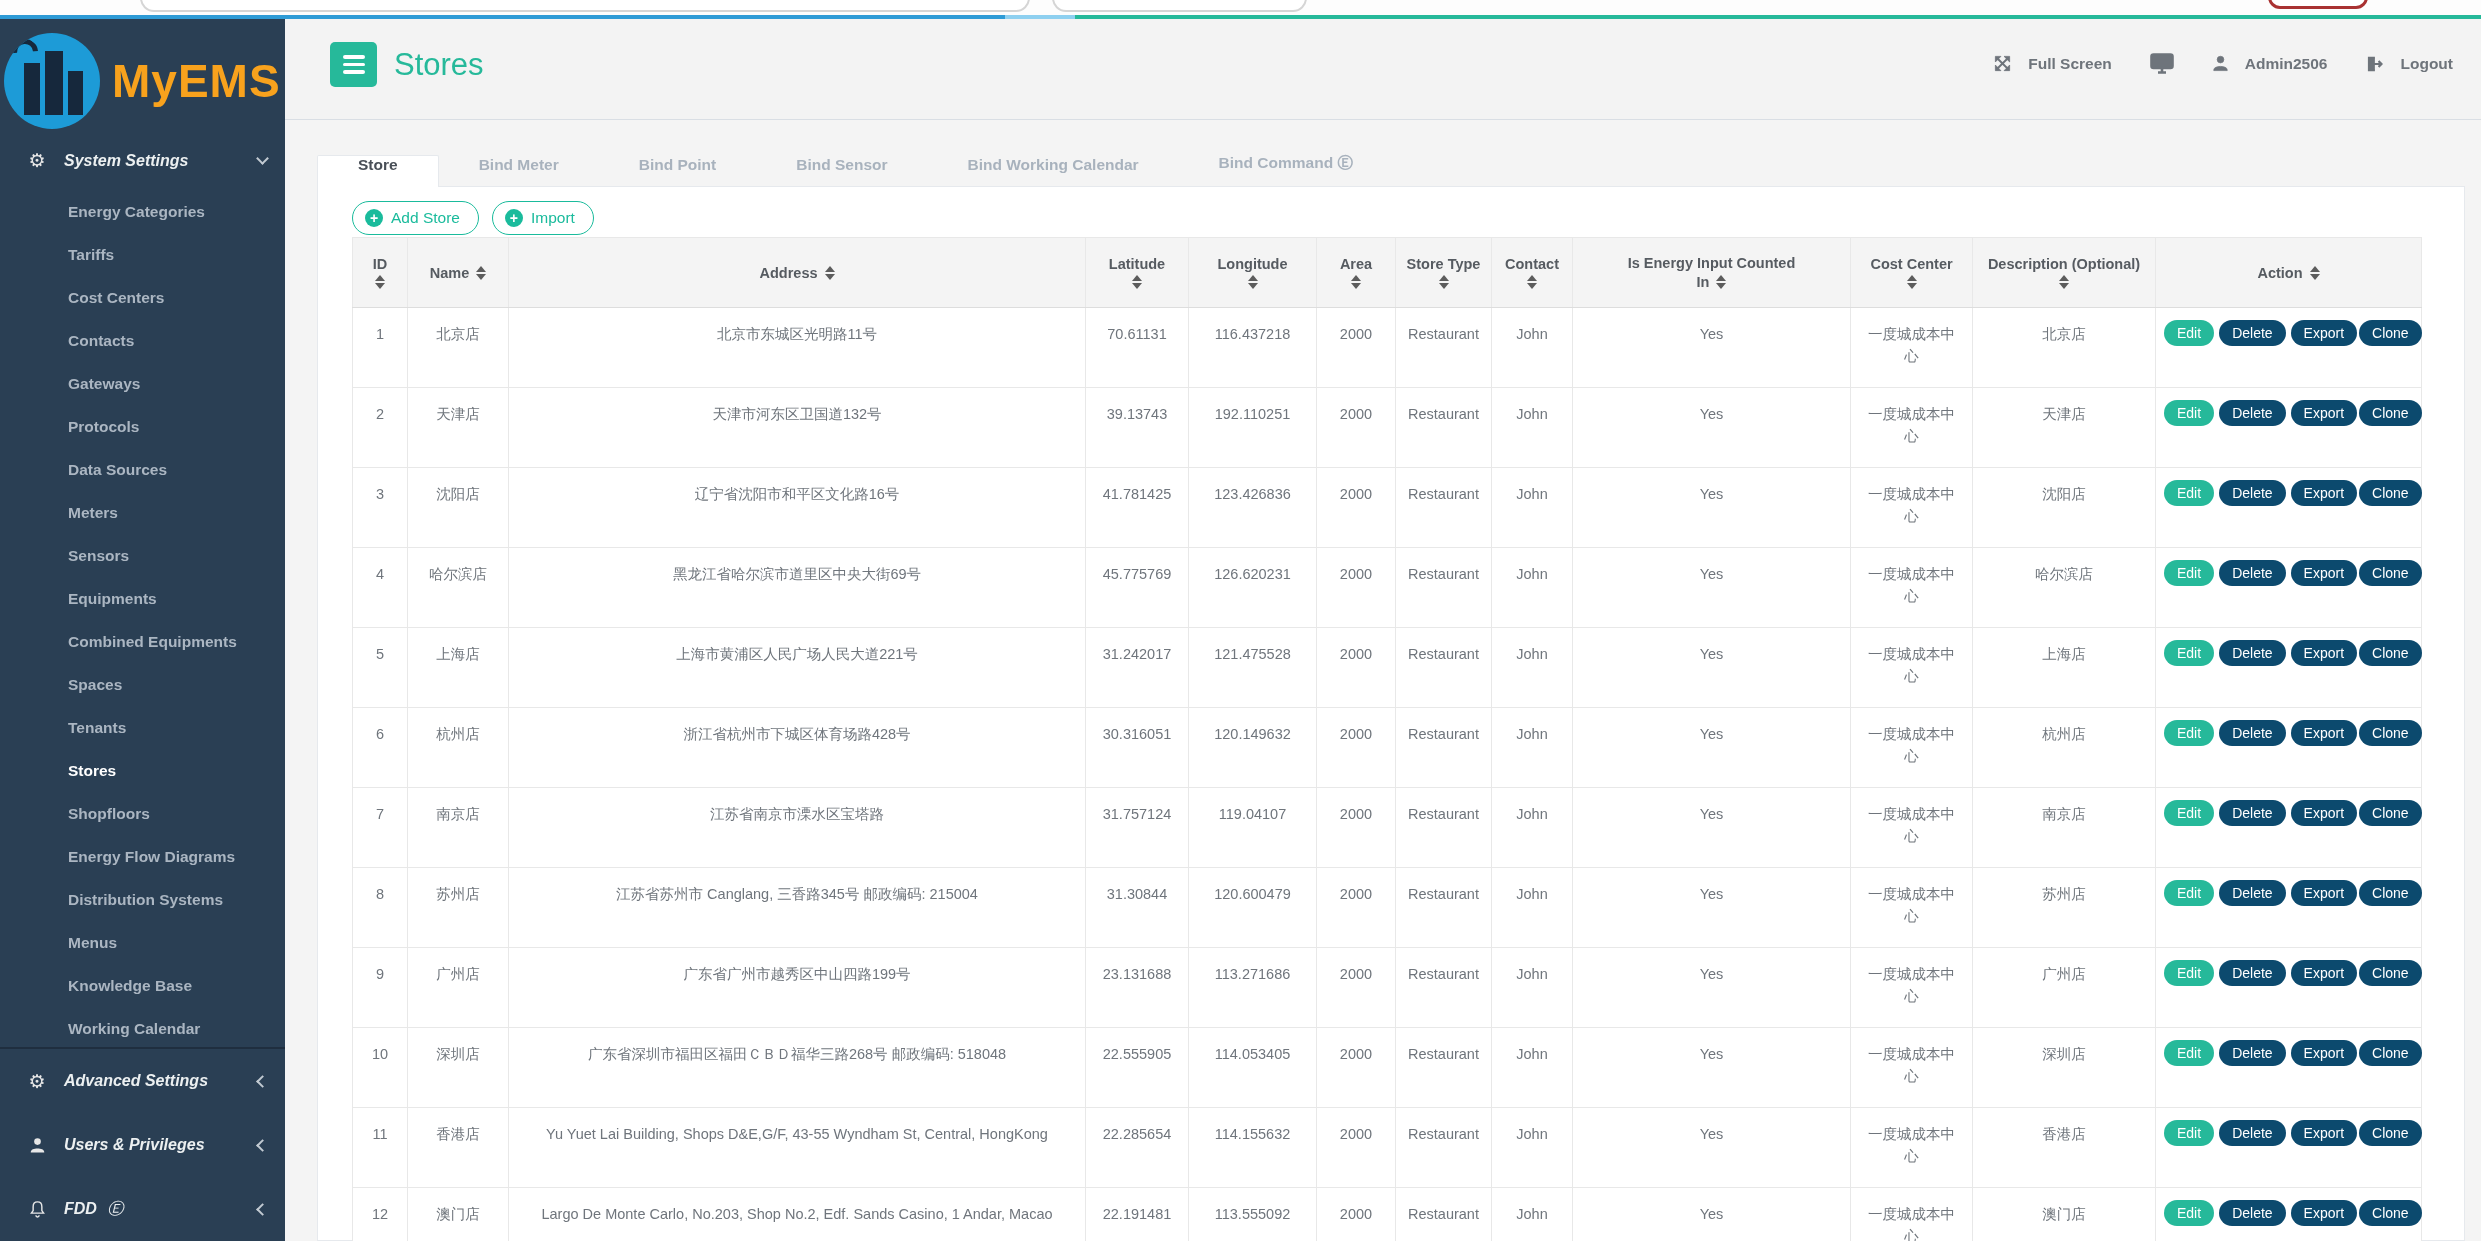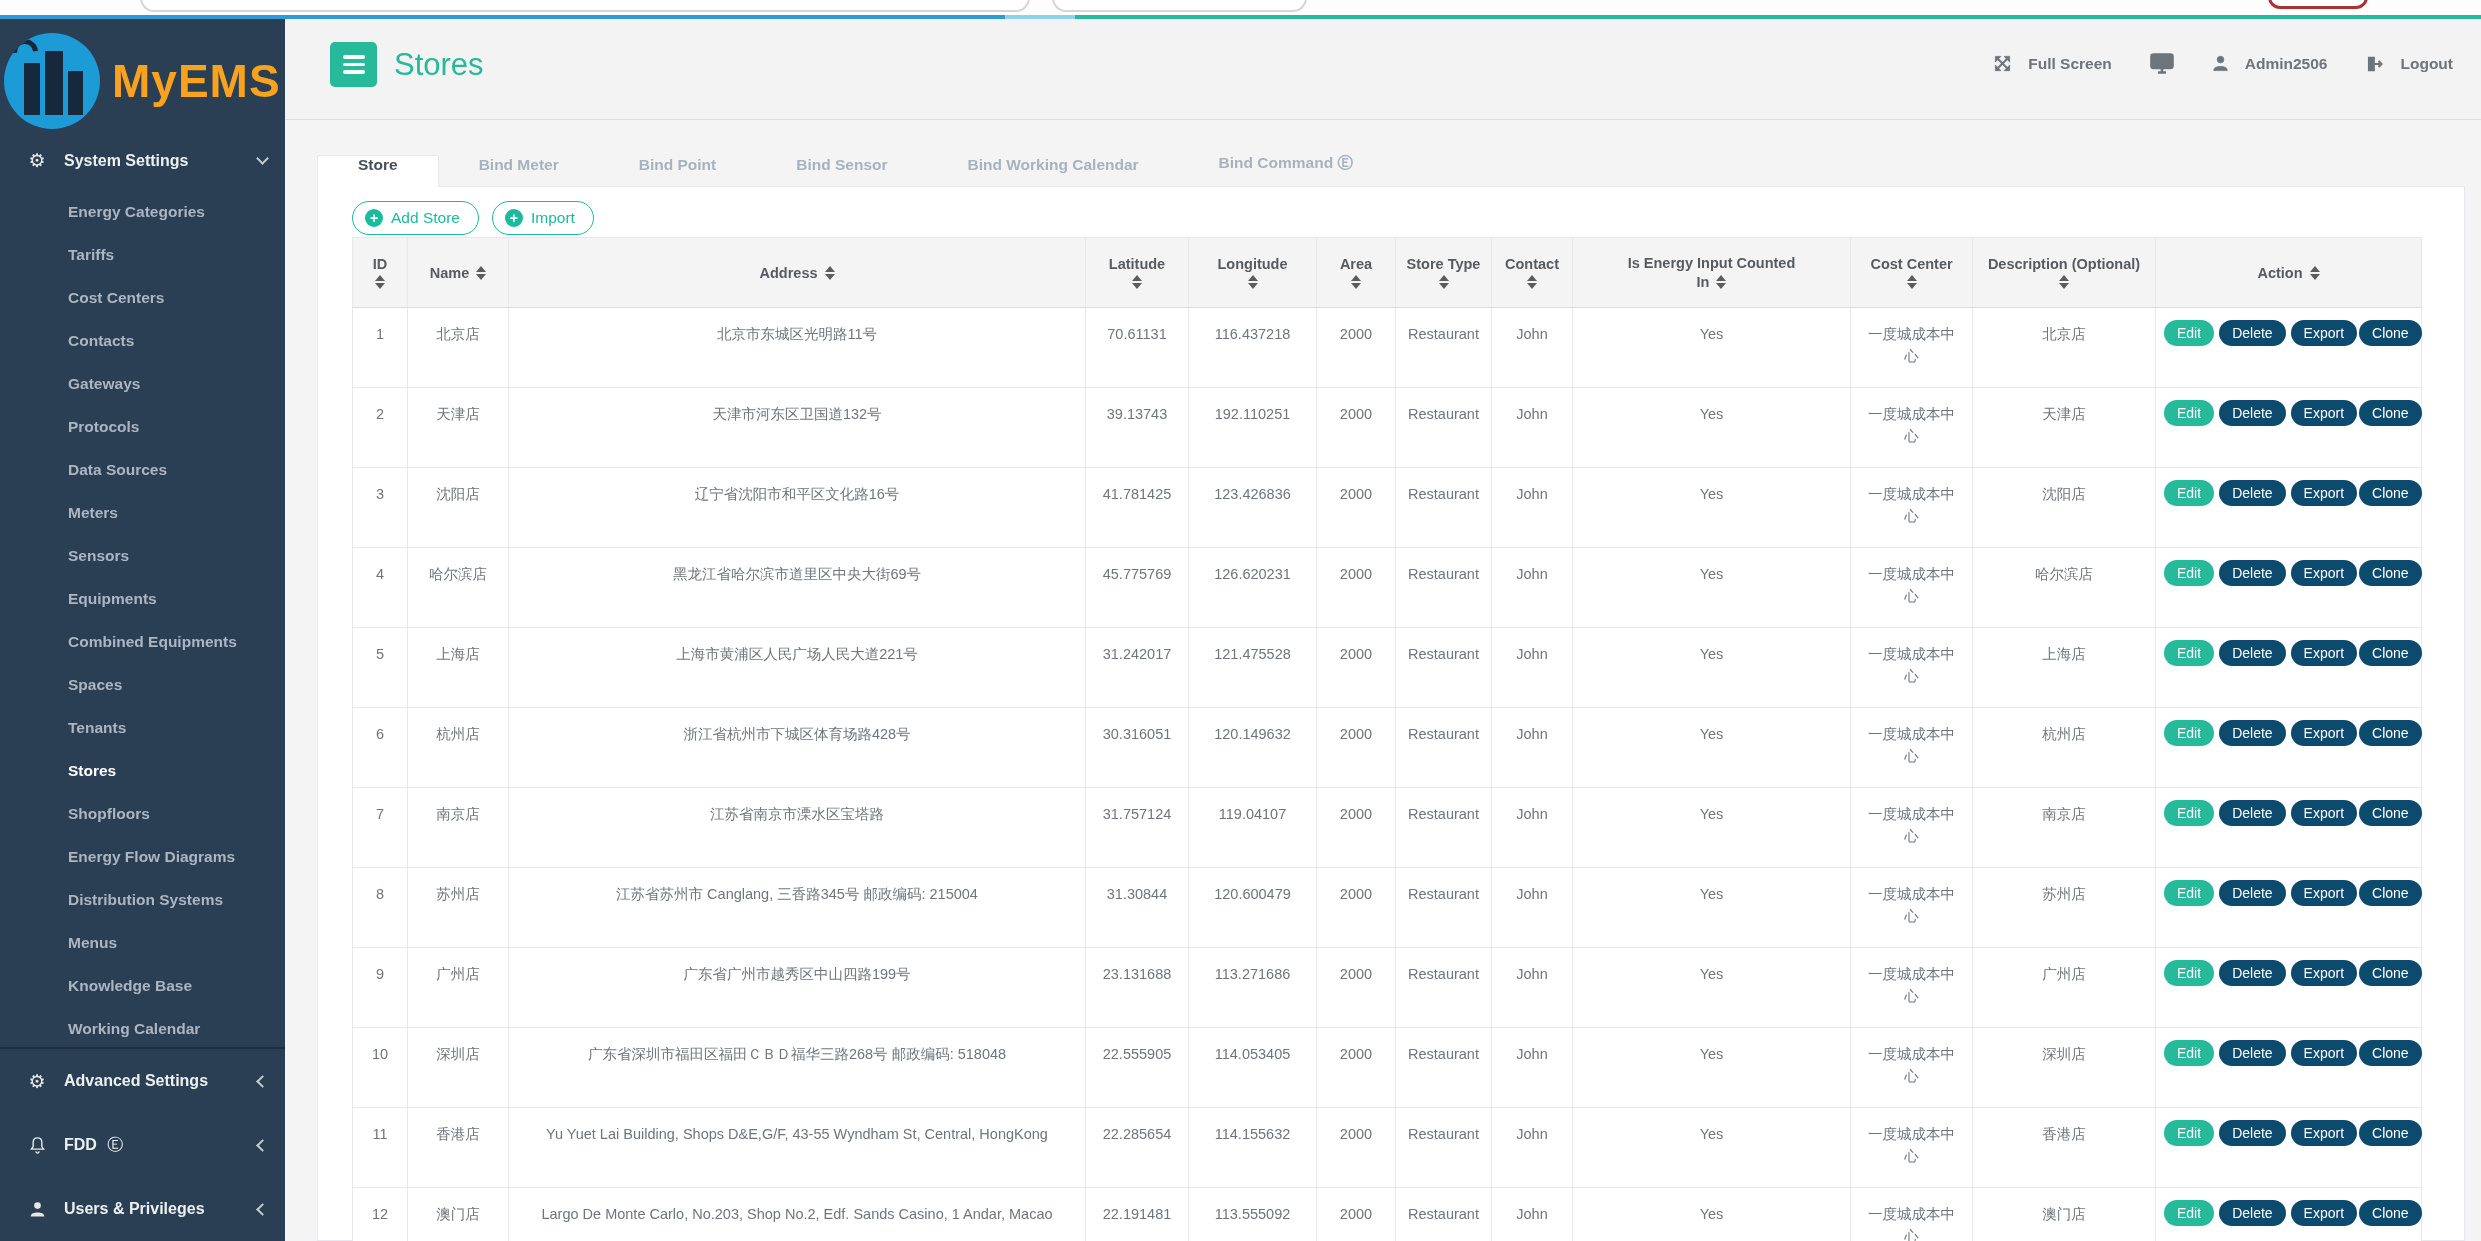--- a/index.html
+++ b/index.html
@@ -24,21 +24,21 @@
   .logo-mark .b1 { left:20px; width:16px; height:52px; }
   .logo-mark .b2 { left:41px; width:18px; height:64px; }
   .logo-mark .b3 { left:64px; width:15px; height:44px; }
   .logo-mark i { position:absolute; left:8px; top:6px; width:26px; height:26px; border:5px solid #16283C;
     border-right-color:transparent; border-bottom-color:transparent; border-radius:50%; transform:rotate(40deg); }
   .logo-text { color:#F8A21D; font-size:46px; font-weight:700; letter-spacing:1px; margin-left:12px; }
 
   .menu-section { display:flex; align-items:center; padding:10px 18px 10px 24px; color:#ECF0F1;
     font-size:16px; font-weight:700; cursor:pointer; }
   .menu-section .sec-icon { width:26px; margin-right:14px; color:#E7E7E7; font-size:19px; text-align:center; flex:0 0 auto; }
-  .menu-section .sec-label { flex:1 1 auto; }
+  .menu-section .sec-label { flex:1 1 auto;font-style:italic; }
   .chev { width:9px; height:9px; border-right:2px solid #C2CAD2; border-bottom:2px solid #C2CAD2; flex:0 0 auto; }
   .chev.down { transform:rotate(45deg); margin-top:-4px; }
   .chev.left { transform:rotate(135deg); }
   #menu-items { list-style:none; margin-top:8px; }
   #menu-items li { height:43px; line-height:43px; padding-left:68px; font-size:15.5px; font-weight:700;
     color:#ABB6C2; cursor:pointer; white-space:nowrap; }
   #menu-items li.active { color:#FFFFFF; }
   .menu-bottom { position:absolute; left:0; bottom:0; width:285px; border-top:2px solid #1F2E3F; }
   .menu-bottom .menu-section { height:64px; }
   .badge-e { font-weight:400; margin-left:6px; }
@@ -148,36 +148,36 @@
       </ul>
 
     <div class="menu-bottom" id="menu-bottom">
         <div class="menu-section">
           <span class="sec-icon">⚙</span>
           <span class="sec-label">Advanced Settings</span>
           <span class="chev left"></span>
         </div>
         <div class="menu-section">
           <span class="sec-icon">
+            <svg class="icn" width="17" height="17" viewBox="0 0 24 24" fill="#E7E7E7" style="margin:0 auto">
+              <circle cx="12" cy="6.5" r="4.7"></circle>
+              <path d="M2.5 21c0-6.5 19-6.5 19 0v1h-19z"></path>
+            </svg>
+          </span>
+          <span class="sec-label">Users &amp; Privileges</span>
+          <span class="chev left"></span>
+        </div>
+        <div class="menu-section">
+          <span class="sec-icon">
             <svg class="icn" width="19" height="20" viewBox="0 0 24 24" fill="none" stroke="#E7E7E7" stroke-width="1.8" style="margin:0 auto">
               <path d="M12 3c-3.5 0-5.5 2.6-5.5 6v5l-2.2 3.2h15.4L17.5 14V9c0-3.4-2-6-5.5-6z"></path>
               <path d="M10 20a2 2 0 0 0 4 0"></path>
             </svg>
           </span>
           <span class="sec-label">FDD <span class="badge-e">Ⓔ</span></span>
-          <span class="chev left"></span>
-        </div>
-        <div class="menu-section">
-          <span class="sec-icon">
-            <svg class="icn" width="17" height="17" viewBox="0 0 24 24" fill="#E7E7E7" style="margin:0 auto">
-              <circle cx="12" cy="6.5" r="4.7"></circle>
-              <path d="M2.5 21c0-6.5 19-6.5 19 0v1h-19z"></path>
-            </svg>
-          </span>
-          <span class="sec-label">Users &amp; Privileges</span>
           <span class="chev left"></span>
         </div>
       </div>
   </aside>
 
   <main class="main">
     <header class="topbar">
       <div class="title-wrap">
         <button class="hamburger">
           <span></span>

